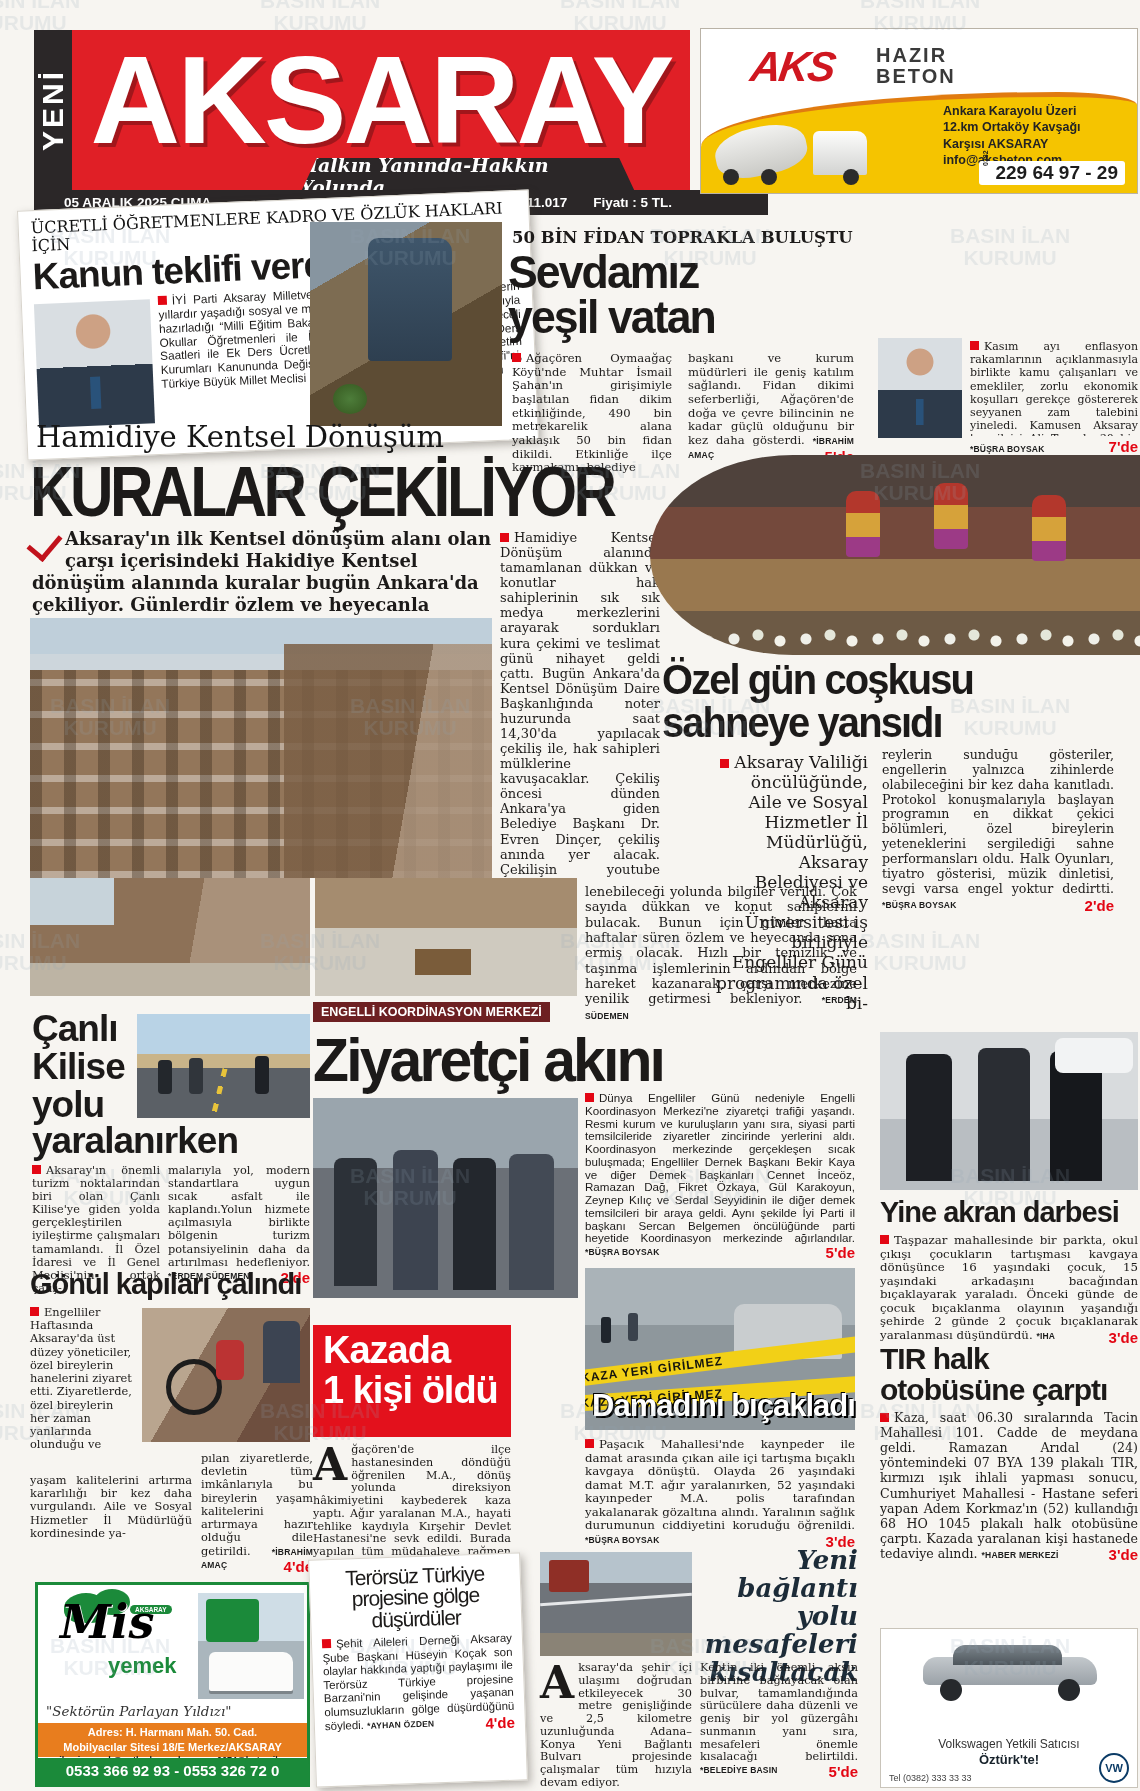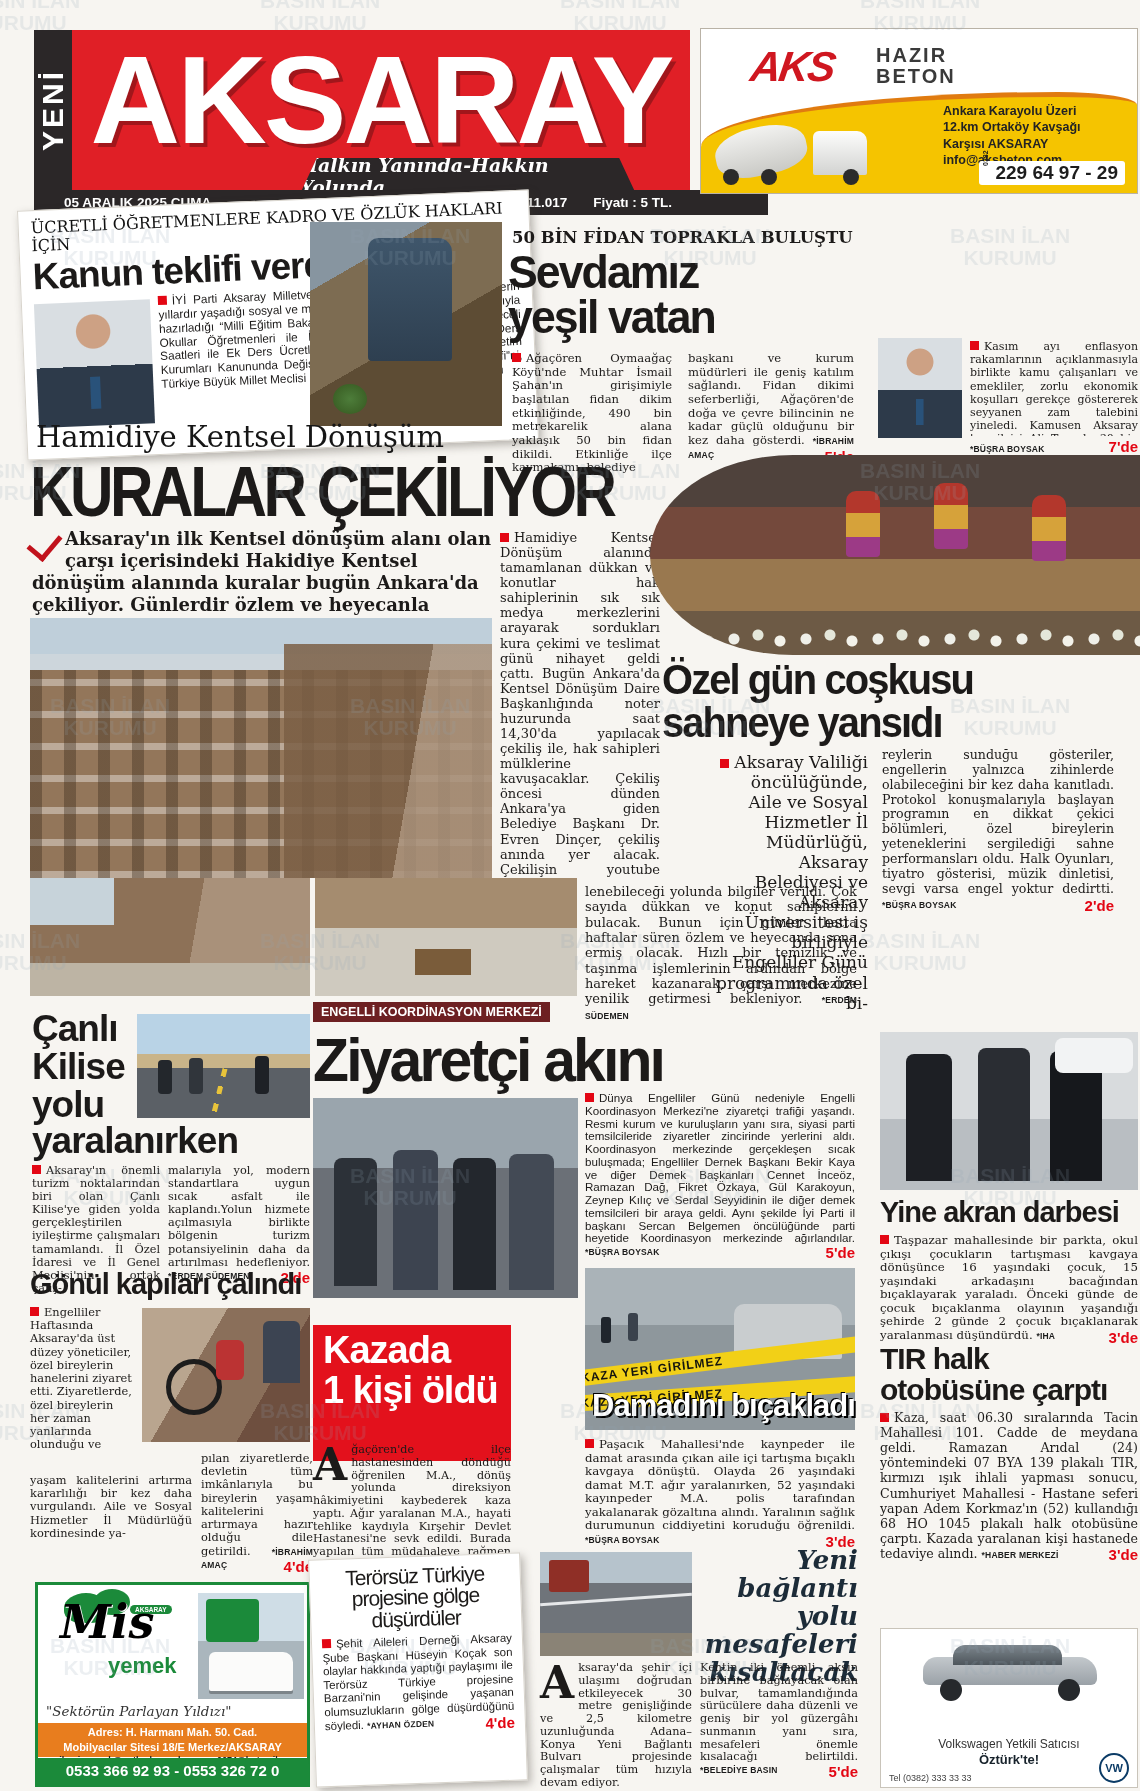--- a/index.html
+++ b/index.html
@@ -268,21 +268,21 @@
     <span class="tape" style="left:-4%;top:52%;width:110%;transform:rotate(-7deg);">KAZA YERİ GİRİLMEZ</span>
     <span class="tape" style="left:-4%;top:72%;width:110%;transform:rotate(-4deg);">KAZA YERİ GİRİLMEZ</span>
   </div>
   <div class="abs hl" style="left:592px;top:1388px;font-size:31px;color:#fff;text-shadow:2px 2px 0 #000,-1px -1px 0 #000;z-index:5;">Damadını bıçakladı</div>
   <div class="abs serif just" style="left:585px;top:1438px;width:270px;font-size:11.8px;line-height:1.15;">
     <span class="bl"></span><span>Paşacık Mahallesi'nde kaynpeder ile damat arasında çıkan aile içi tartışma bıçaklı kavgaya dönüştü. Olayda 26 yaşındaki damat M.T. ağır yaralanırken, 52 yaşındaki kayınpeder M.A. polis tarafından yakalanarak gözaltına alındı. Yaralının sağlık durumunun ciddiyetini koruduğu öğrenildi.</span>
     <span class="credit">*BÜŞRA BOYSAK</span>
     <span class="pageref" style="float:right;">3'de</span>
   </div>
 
-  <div class="abs" style="left:313px;top:1325px;width:198px;height:136px;background:#e3111c;color:#fff;padding:6px 10px;box-sizing:border-box;">
+  <div class="abs" style="left:313px;top:1325px;width:198px;height:112px;background:#e3111c;color:#fff;padding:6px 10px;box-sizing:border-box;">
     <div class="hl" style="color:#fff;font-size:38px;line-height:1.05;">Kazada</div>
     <div class="hl" style="color:#fff;font-size:38px;line-height:1.05;">1 kişi öldü</div>
   </div>
   <div class="abs serif just" style="left:313px;top:1444px;width:198px;font-size:11.2px;line-height:1.14;">
     <span class="dropcap" style="display:block;">Ağaçören'de ilçe hastanesinden döndüğü öğrenilen M.A., dönüş yolunda direksiyon hâkimiyetini kaybederek kaza yaptı. Ağır yaralanan M.A., hayati tehlike kaydıyla Kırşehir Devlet Hastanesi'ne sevk edildi. Burada yapılan tüm müdahaleye rağmen kurtarılamayarak hayatını kaybetti.</span>
     <span class="credit">*HABER MERKEZİ</span>
     <span class="pageref" style="float:right;">3'de</span>
   </div>
 
   <div class="abs hl" style="left:30px;top:1268px;font-size:29px;letter-spacing:-1px;">Gönül kapıları çalındı</div>

